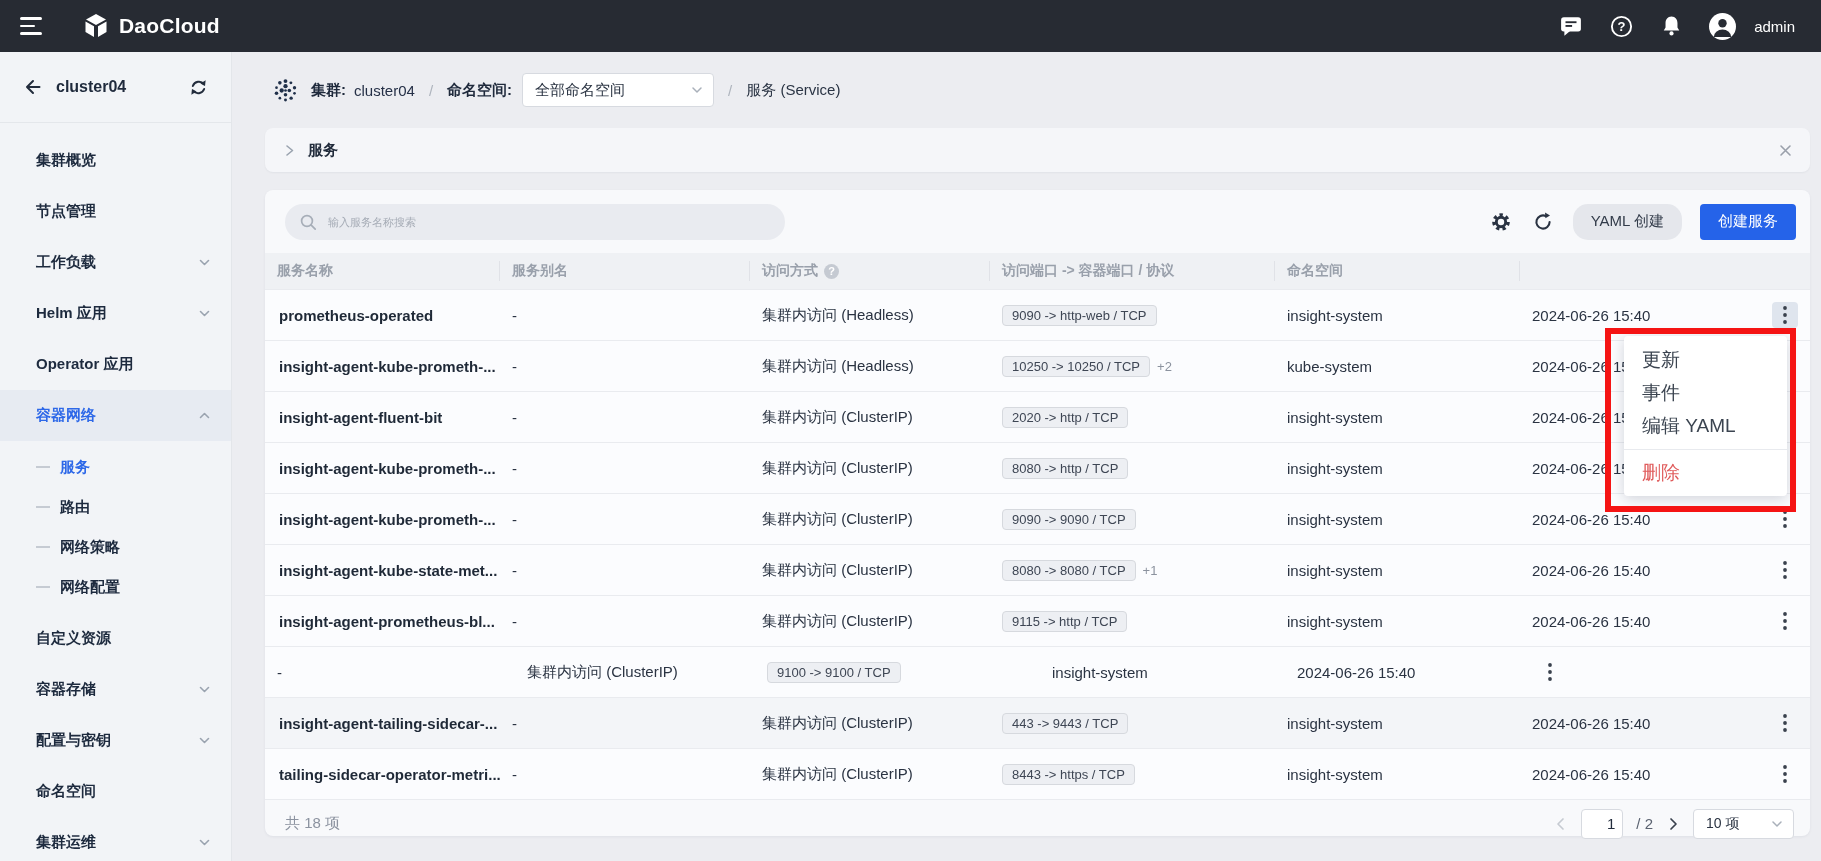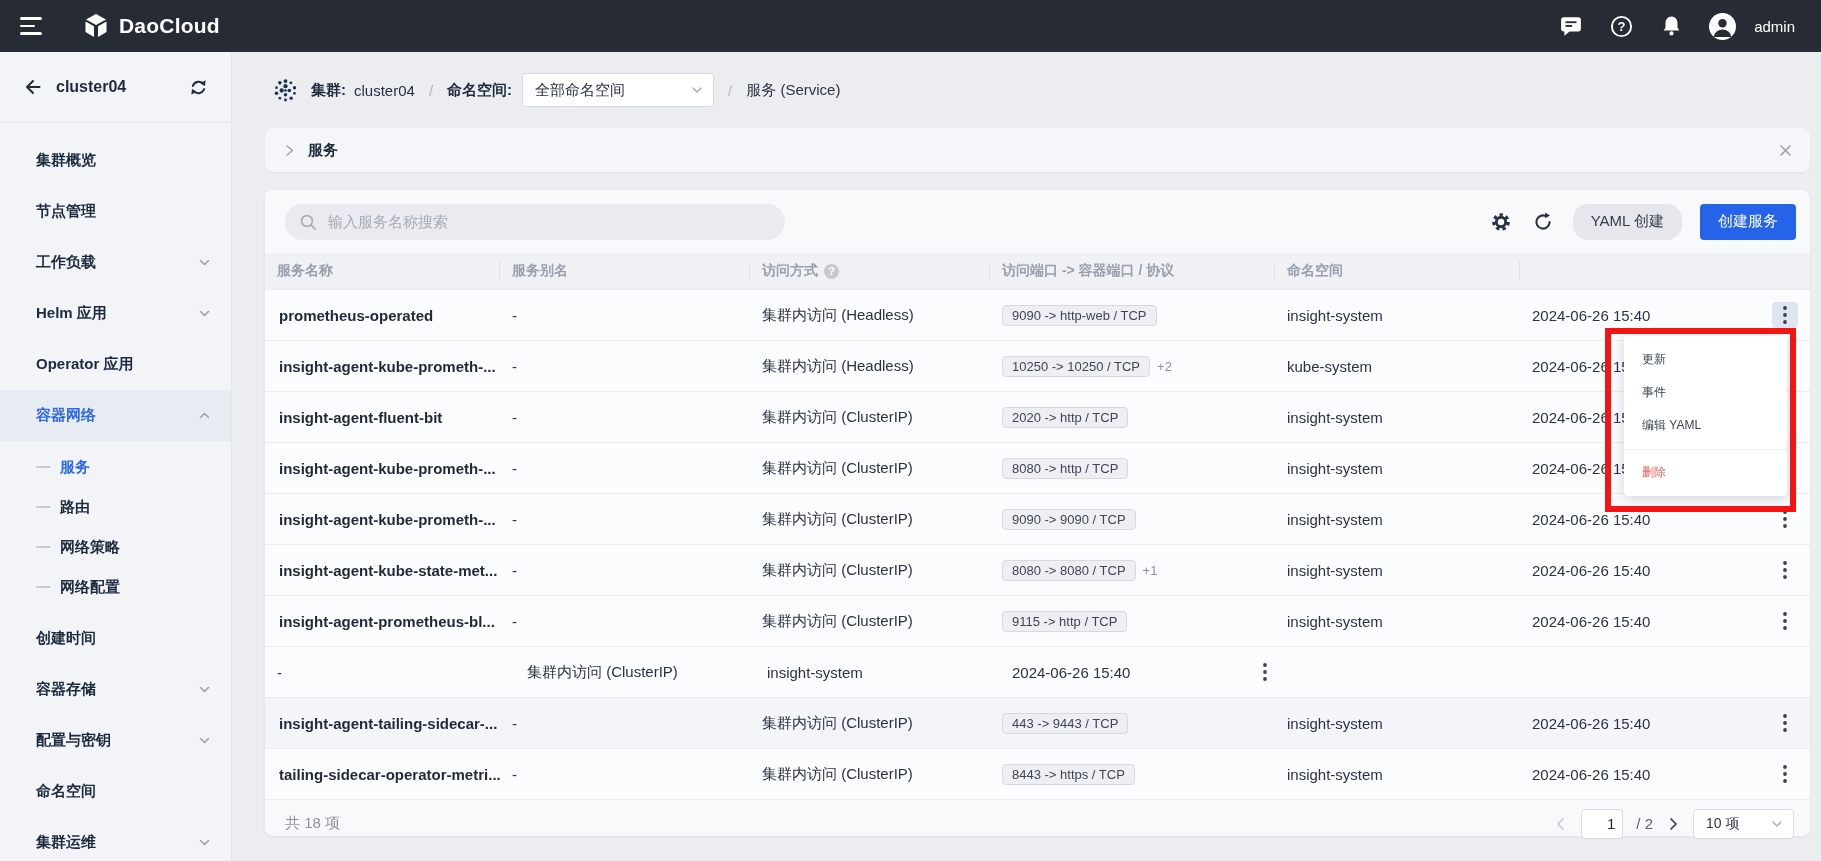--- a/index.html
+++ b/index.html
@@ -46,21 +46,21 @@
   .ns-select .label{flex:1;color:#2a3342;}
   .crumb-icon{margin-right:12px;display:flex;}
   
   .panel-card{position:absolute;left:33px;top:76px;width:1545px;height:44px;background:#f5f6f9;border-radius:8px;display:flex;align-items:center;padding:0 18px;box-sizing:border-box;box-shadow:0 1px 2px rgba(25,35,60,.05);}
   .panel-title{font-weight:700;font-size:15px;margin-left:12px;flex:1;color:#222c3c;}
   .panel-close{cursor:pointer;display:flex;}
   
   .card{position:absolute;left:33px;top:138px;width:1545px;height:646px;background:#f8f9fb;border-radius:8px;box-shadow:0 1px 3px rgba(25,35,60,.06);box-sizing:border-box;}
   .toolbar{height:63px;display:flex;align-items:center;padding:0 14px 0 20px;}
   .search{width:500px;height:36px;background:#e9ebf0;border-radius:18px;display:flex;align-items:center;padding:0 14px;gap:9px;box-sizing:border-box;}
-  .search input{border:none;background:transparent;outline:none;font-size:15px;color:#222c3c;width:100%;font-family:inherit;}
+  .search input{border:none;background:transparent;outline:none;font-size:11px;color:#222c3c;width:100%;font-family:inherit;}
   .search input::placeholder{color:#a6acb6;}
   .tools{margin-left:auto;display:flex;align-items:center;gap:18px;}
   .tool-icon{width:24px;height:24px;display:flex;align-items:center;justify-content:center;cursor:pointer;}
   .btn{height:36px;border-radius:4px;display:flex;align-items:center;padding:0 18px;font-size:15px;cursor:pointer;border:none;font-family:inherit;}
   .btn.gray{background:#e5e7ec;color:#333c4a;border-radius:15px;}
   .btn.primary{background:#2563e9;color:#fff;}
   
   .thead{height:36px;background:#eff1f4;display:flex;align-items:stretch;}
   .th{display:flex;align-items:center;padding:0 12px;color:#99a0ab;font-weight:700;font-size:14px;position:relative;box-sizing:border-box;white-space:nowrap;}
   .th:not(:last-child)::after{content:"";position:absolute;right:0;top:8px;bottom:8px;width:1px;background:#e0e2e7;}
@@ -77,21 +77,21 @@
   
   .tfoot{height:47px;border-top:1px solid #e9ebef;display:flex;align-items:center;padding:0 16px 0 20px;color:#8c93a0;font-size:15px;}
   .pager{margin-left:auto;display:flex;align-items:center;gap:13px;color:#39414d;}
   .pg-arrow{cursor:pointer;display:flex;align-items:center;}
   .pg-input{width:42px;height:30px;border:1px solid #d7dae0;border-radius:4px;background:#fff;text-align:right;padding:0 7px;font-size:15px;color:#222c3c;box-sizing:border-box;font-family:inherit;}
   .pg-total{color:#5a6270;}
   .size-select{width:101px;height:30px;border:1px solid #d7dae0;border-radius:4px;background:#fff;display:flex;align-items:center;padding:0 10px 0 12px;font-size:14px;color:#2a3342;box-sizing:border-box;cursor:pointer;}
   .size-select .label{flex:1;}
   
   .menu{position:absolute;left:1624px;top:336px;width:163px;background:#fff;border-radius:4px;box-shadow:0 3px 14px rgba(20,30,55,.18);padding:7px 0;z-index:50;box-sizing:border-box;}
-  .menu-item{height:33px;display:flex;align-items:center;padding:0 18px;font-size:12px;color:#3b4450;cursor:pointer;}
+  .menu-item{height:33px;display:flex;align-items:center;padding:0 18px;font-size:19px;color:#3b4450;cursor:pointer;}
   .menu-item.danger{color:#e05c5c;}
   .menu-divider{height:1px;background:#e8eaee;margin:7px 0 6px 0;}
   .red-rect{position:absolute;left:1605px;top:328px;width:191px;height:184px;border:6px solid #f51414;z-index:60;box-sizing:border-box;pointer-events:none;}
   svg{display:block;}
 </style>
 </head>
 <body>
 
 <div class="topbar">
   <div class="hamburger">
@@ -203,21 +203,21 @@
       </div>
       <div class="nav-item sub">
         <span class="dash"></span>
         <span class="label">网络策略</span>
       </div>
       <div class="nav-item sub last-sub">
         <span class="dash"></span>
         <span class="label">网络配置</span>
       </div>
       <div class="nav-item">
-        <span class="label">创建时间</span>
+        <span class="label">自定义资源</span>
       </div>
       <div class="nav-item">
         <span class="label">容器存储</span>
         <span class="chev">
           <svg width="13" height="13" viewBox="0 0 13 13">
             <polyline points="2.5,4.5 6.5,8.5 10.5,4.5" fill="none" stroke="#9aa3af" stroke-width="1.6" stroke-linecap="round" stroke-linejoin="round"></polyline>
           </svg>
         </span>
       </div>
       <div class="nav-item">
@@ -475,20 +475,23 @@
                 <circle cx="2" cy="2" r="1.9"></circle>
                 <circle cx="2" cy="9" r="1.9"></circle>
                 <circle cx="2" cy="16" r="1.9"></circle>
               </svg>
             </span>
           </div>
         </div>
         <div class="row">
           <div class="td c2">-</div>
           <div class="td c3">集群内访问 (ClusterIP)</div>
+          <div class="td c4">
+            <span class="badge">9100 -&gt; 9100 / TCP</span>
+          </div>
           <div class="td c5">insight-system</div>
           <div class="td c6">2024-06-26 15:40</div>
           <div class="td c7">
             <span class="kebab">
               <svg width="4" height="18" viewBox="0 0 4 18" fill="#39414d">
                 <circle cx="2" cy="2" r="1.9"></circle>
                 <circle cx="2" cy="9" r="1.9"></circle>
                 <circle cx="2" cy="16" r="1.9"></circle>
               </svg>
             </span>

